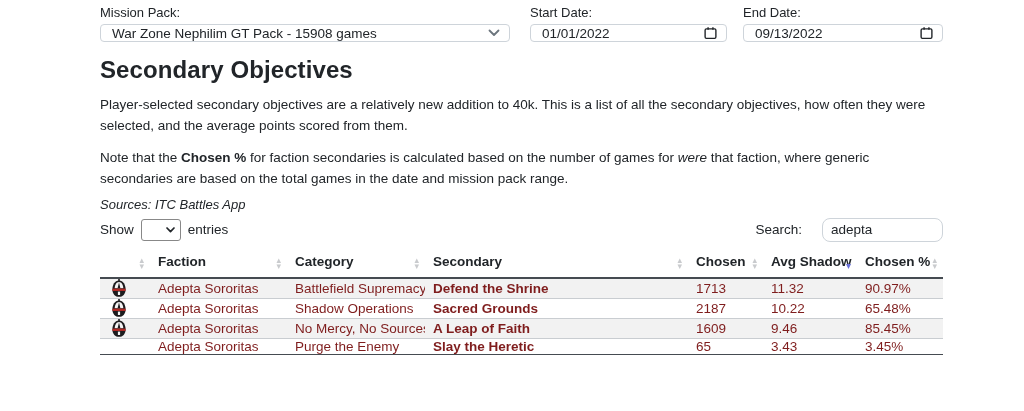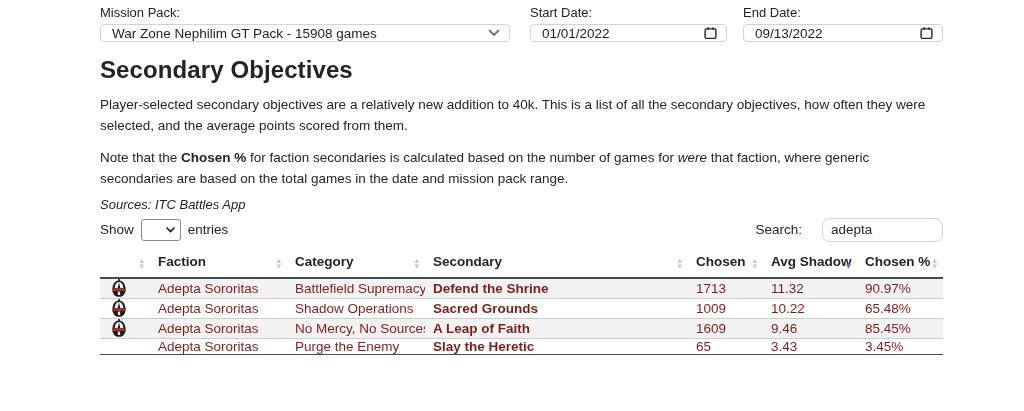--- a/index.html
+++ b/index.html
@@ -219,21 +219,21 @@
         <td>11.32</td>
         <td>90.97%</td>
       </tr>
       <tr>
         <td class="icon-cell"><span><svg width="20" height="19" viewBox="0 0 20 19">
                 <use href="#sororitas-sym"></use>
               </svg></span></td>
         <td>Adepta Sororitas</td>
         <td>Shadow Operations</td>
         <td class="col-secondary">Sacred Grounds</td>
-        <td>1009</td>
+        <td>2187</td>
         <td>10.22</td>
         <td>65.48%</td>
       </tr>
       <tr>
         <td class="icon-cell"><span><svg width="20" height="19" viewBox="0 0 20 19">
                 <use href="#sororitas-sym"></use>
               </svg></span></td>
         <td>Adepta Sororitas</td>
         <td>No Mercy, No Sources</td>
         <td class="col-secondary">A Leap of Faith</td>

